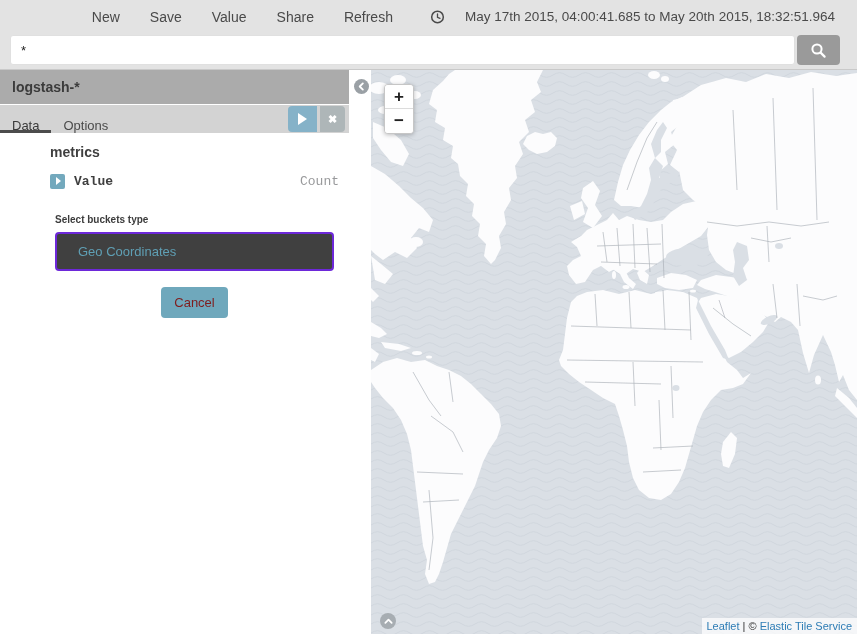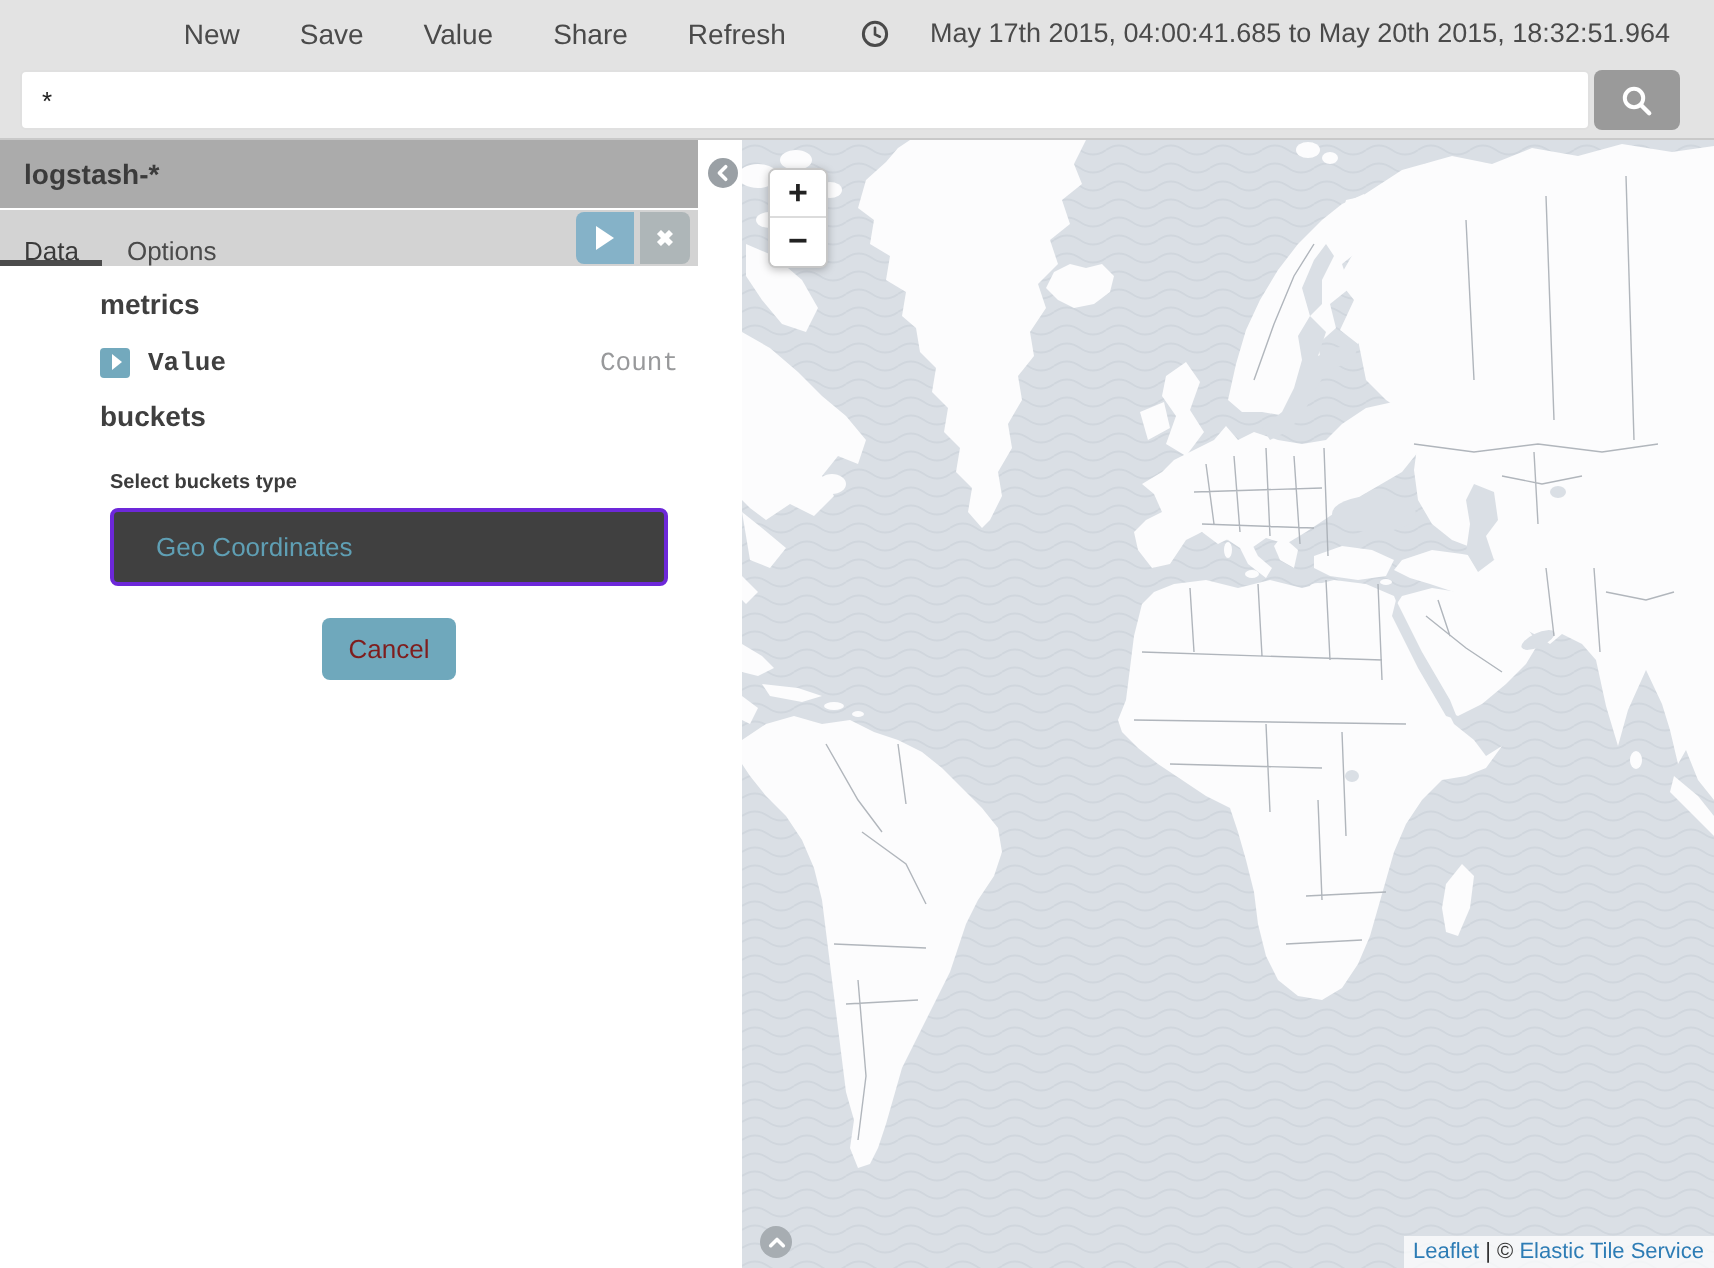--- a/index.html
+++ b/index.html
@@ -131,21 +131,20 @@
       </div>
       <div class="sb-content">
         <div class="section-h">metrics</div>
         <div class="metric-row">
           <button class="chev-sq">
             <span class="tri"></span>
           </button>
           <span class="metric-label">Value</span>
           <span class="metric-val">Count</span>
         </div>
-        <div class="section-h">buckets</div>
         <div class="bucket-form">
           <div class="bucket-label">Select buckets type</div>
           <div class="bucket-list">
             <div class="bucket-option">Geo Coordinates</div>
           </div>
           <div class="cancel-wrap">
             <button class="cancel-btn">Cancel</button>
           </div>
         </div>
       </div>

